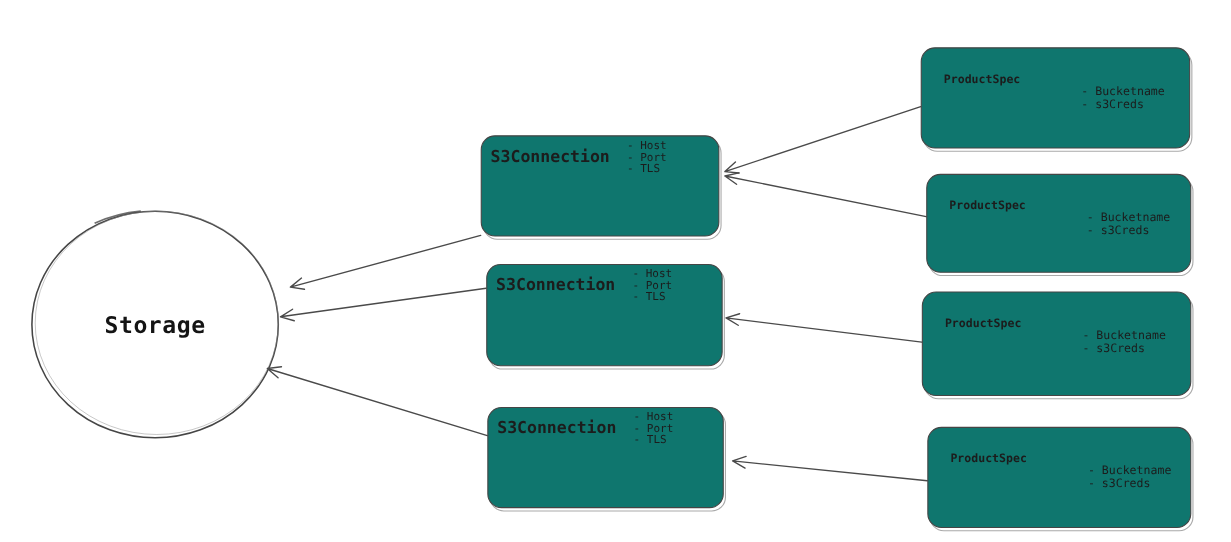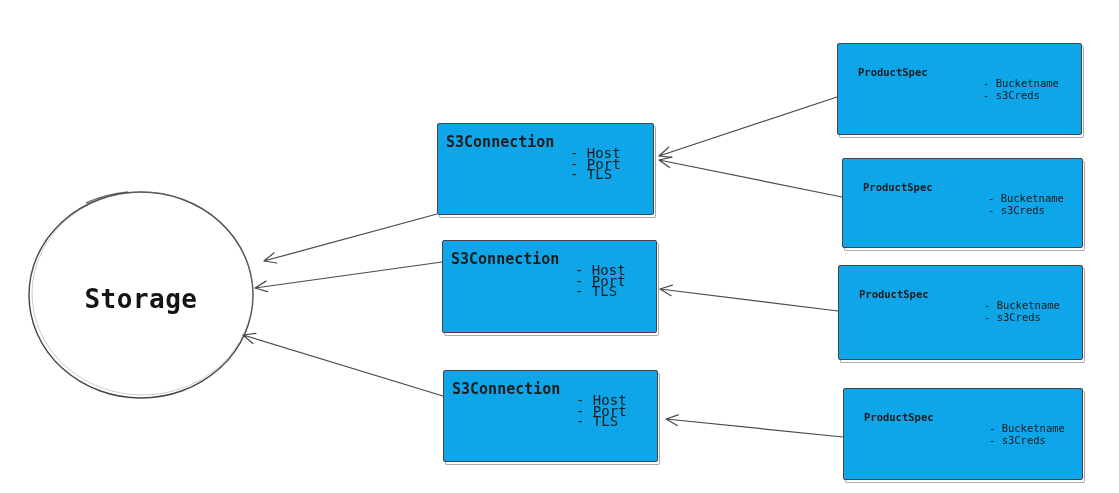--- a/index.html
+++ b/index.html
@@ -12,56 +12,56 @@
     font-family: "DejaVu Sans Mono", "Liberation Mono", monospace;
   }
   #edge-layer {
     position: absolute;
     left: 0; top: 0;
     width: 1119px; height: 493px;
   }
   .node {
     position: absolute;
     box-sizing: border-box;
-    background: #0ea5e9;
+    background: #0f766e;
     border: 1.5px solid #454545;
-    border-radius: 2px;
+    border-radius: 13px;
     box-shadow: 2px 3px 0 -1px #ffffff, 2px 3px 0 0 #a9a9a9;
   }
   .node-title {
     position: absolute;
     font-weight: 700;
     color: #1c1c1c;
     white-space: nowrap;
   }
   .s3 .node-title { left: 8px;  top: 9px;  font-size: 15px; }
   .ps .node-title { left: 20px; top: 22px; font-size: 10.5px; }
   .attrs {
     position: absolute;
     color: #1c1c1c;
     font-weight: 400;
     white-space: nowrap;
   }
-  .s3 .attrs { left: 132px; top: 24px; font-size: 14px; line-height: 10.5px; }
+  .s3 .attrs { left: 132px; top: 4px; font-size: 10px; line-height: 10.5px; }
   .ps .attrs { left: 145px; top: 33px; font-size: 10.5px; line-height: 12px; }
 
   #s3-0 { left: 437px; top: 123px; width: 217px; height: 92px; }
   #s3-1 { left: 442px; top: 240px; width: 215px; height: 93px; }
   #s3-2 { left: 443px; top: 370px; width: 215px; height: 92px; }
   #ps-0 { left: 837px; top: 43px;  width: 245px; height: 92px; }
   #ps-1 { left: 842px; top: 158px; width: 241px; height: 90px; }
   #ps-2 { left: 838px; top: 265px; width: 245px; height: 95px; }
   #ps-3 { left: 843px; top: 388px; width: 240px; height: 92px; }
 
   .storage-label {
     position: absolute;
     left: 66px; top: 284px;
     width: 150px;
     text-align: center;
-    font-size: 26px;
+    font-size: 21px;
     font-weight: 700;
     color: #141414;
     letter-spacing: 0.5px;
   }
 </style>
 </head>
 <body>
 
 <div class="canvas">
 

